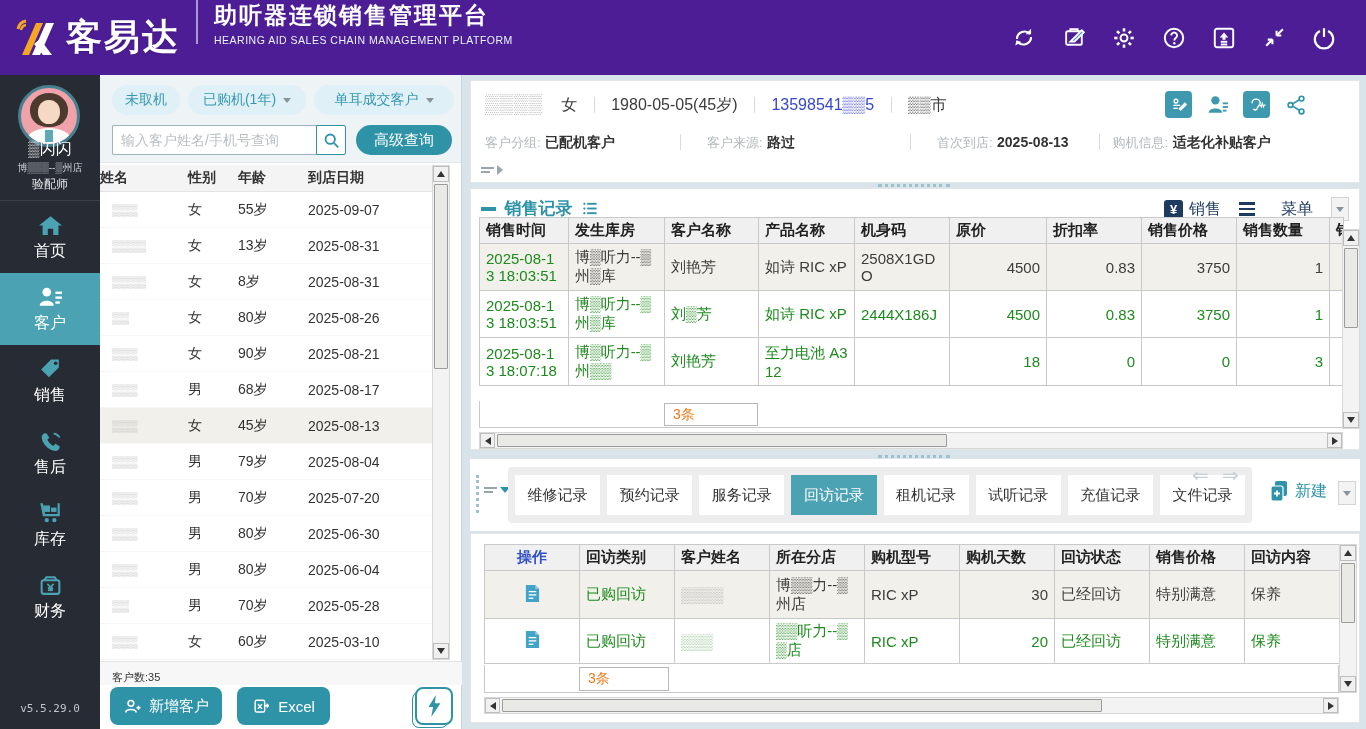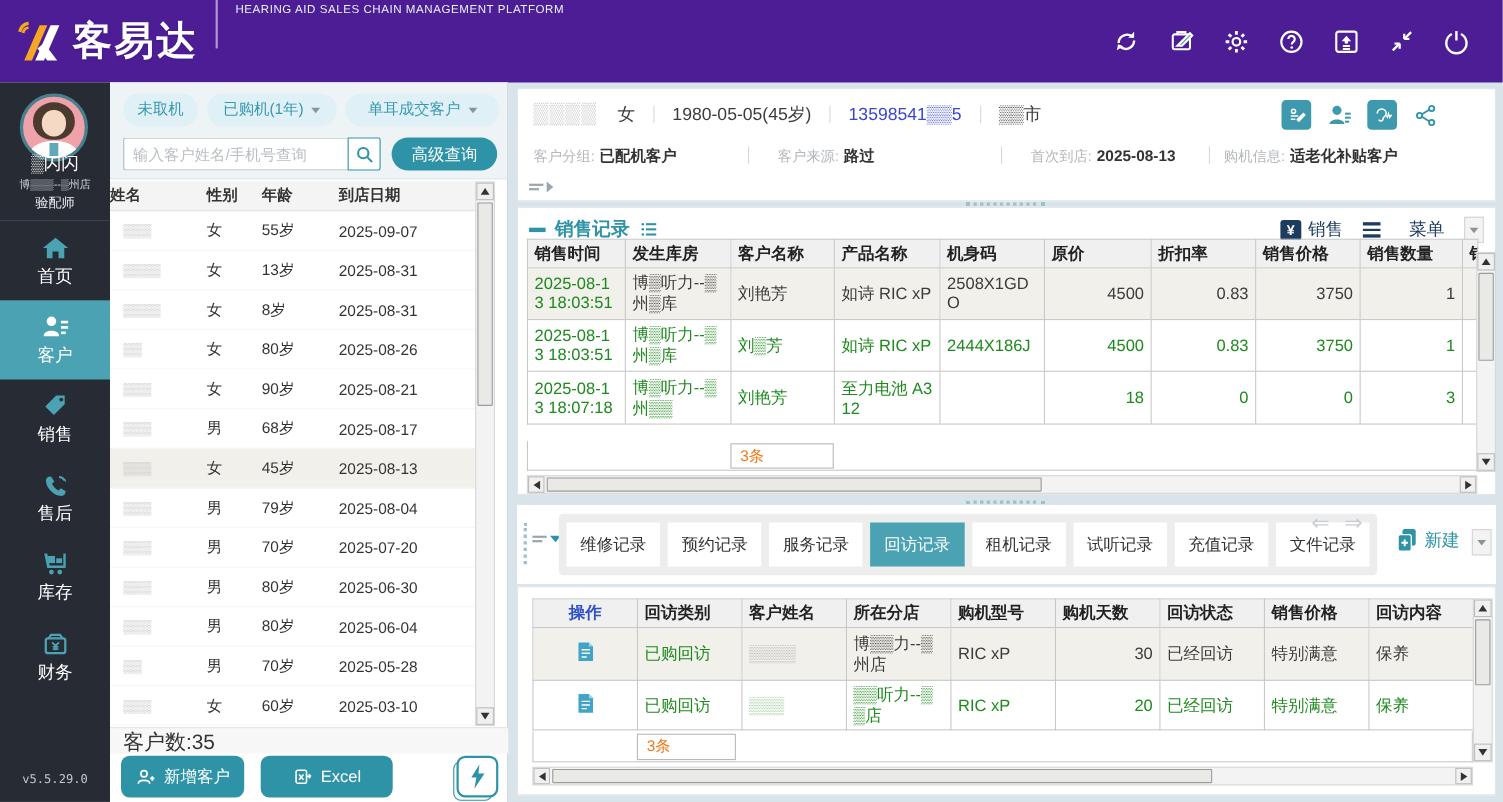--- a/index.html
+++ b/index.html
@@ -38,21 +38,21 @@
   .srch::placeholder{color:#b9bfc3}
   .srch-btn{position:absolute;left:216px;top:50px;width:30px;height:30px;border:1px solid #2f93a8;background:#fff;border-radius:0 2px 2px 0;display:flex;align-items:center;justify-content:center;cursor:pointer}
   .adv-btn{position:absolute;left:256px;top:50px;width:96px;height:30px;border-radius:16px;background:#2f93a8;color:#fff;font-size:15px;display:flex;align-items:center;justify-content:center;cursor:pointer}
   .lhead{position:absolute;left:0;top:90px;width:332px;height:27px;background:#f4f4f4;border-bottom:1px solid #e4e4e4;display:flex;align-items:center;font-size:14px;font-weight:600;color:#333}
   .lrows{position:absolute;left:0;top:117px;width:332px;height:468px;overflow:hidden}
   .lrow{height:36px;display:flex;align-items:center;font-size:14px;color:#333;cursor:pointer;border-bottom:1px solid #f6f6f6}
   .lrow.sel{background:#f1f0ea}
   .c-name{width:88px;padding-left:12px;color:#c2c2c2;font-size:12px;overflow:hidden;white-space:nowrap}
   .c-gen{width:50px}.c-age{width:70px}.c-date{width:120px}
   .lh-name{width:88px;}.lh-gen{width:50px}.lh-age{width:70px}.lh-date{width:120px}
-  .cnt-bar{position:absolute;left:0;top:586px;width:362px;height:24px;background:#f7f7f7;border-top:1px solid #e3e3e3;font-size:19px;color:#333;display:flex;align-items:flex-start;padding-left:12px}
+  .cnt-bar{position:absolute;left:0;top:586px;width:362px;height:24px;background:#f7f7f7;border-top:1px solid #e3e3e3;font-size:11px;color:#333;display:flex;align-items:flex-end;padding-left:12px}
   .btn-teal{position:absolute;top:612px;height:38px;border-radius:8px;background:#2f93a8;color:#fff;font-size:15px;display:flex;align-items:center;justify-content:center;gap:7px;cursor:pointer}
   .flash-btn{position:absolute;left:315px;top:612px;width:38px;height:38px;border:2px solid #2f93a8;border-radius:8px;background:#fff;display:flex;align-items:center;justify-content:center;cursor:pointer;box-shadow:-4px 4px 0 -2px #fff,-4px 4px 0 -1px #2f93a8}
   
   .sb{background:#f3f3f3;border:1px solid #d8d8d8}
   .sb-btn{background:#f0f0f0;border:1px solid #bdbdbd;display:flex;align-items:center;justify-content:center;cursor:pointer}
   .tri-u{width:0;height:0;border-left:4px solid transparent;border-right:4px solid transparent;border-bottom:6px solid #333}
   .tri-d{width:0;height:0;border-left:4px solid transparent;border-right:4px solid transparent;border-top:6px solid #333}
   .tri-l{width:0;height:0;border-top:4px solid transparent;border-bottom:4px solid transparent;border-right:6px solid #333}
   .tri-r{width:0;height:0;border-top:4px solid transparent;border-bottom:4px solid transparent;border-left:6px solid #333}
   .sb-th{position:absolute;background:#e9e9e6;border:1px solid #9b9b9b;border-radius:1px;cursor:pointer}
@@ -107,20 +107,21 @@
       <path d="M10 40 L24 8 h7 L17 40 Z" fill="#f5a623"></path>
       <path d="M20 40 L34 8 h8 L28 40 Z" fill="#ffffff"></path>
       <path d="M28 24 L40 40 h-9 L22 29 Z" fill="#ffffff"></path>
       <path d="M6 14 a10 10 0 0 1 8 -8" stroke="#f5a623" stroke-width="3" fill="none"></path>
       <path d="M9 15 a6 6 0 0 1 5 -5" stroke="#f5a623" stroke-width="2.5" fill="none"></path>
     </svg>
     <span class="logo-text">客易达</span>
   </div>
   <div class="hdr-div"></div>
   <div>
+    <div class="hdr-title">助听器连锁销售管理平台</div>
     <div class="hdr-sub">HEARING AID SALES CHAIN MANAGEMENT PLATFORM</div>
   </div>
   <div class="hdr-icons">
     <span class="hicon">
       <svg width="26" height="26" viewBox="0 0 24 24" fill="none" stroke="#fff" stroke-width="2">
         <path d="M5.5 13 a7 7 0 0 1 12.2 -4.6"></path>
           <path d="M18.5 11 a7 7 0 0 1 -12.2 4.6"></path>
         <path d="M18.5 3.5 v5 h-5" stroke-width="0" fill="#fff"></path>
         <path d="M4 19 l1-5 4.5 1.8Z" fill="#fff" stroke-width="0"></path>
       </svg>
@@ -375,21 +376,21 @@
 
   <div class="btn-teal" style="left:10px;width:112px">
     <svg width="19" height="19" viewBox="0 0 24 24" fill="none" stroke="#fff" stroke-width="2">
       <circle cx="10" cy="8" r="3.6"></circle>
         <path d="M3.5 19.5 c0-5 13-5 13 0"></path>
         <line x1="17" y1="13.5" x2="22" y2="13.5"></line>
         <line x1="19.5" y1="11" x2="19.5" y2="16"></line>
     </svg>
     <span>新增客户</span>
   </div>
-  <div class="btn-teal" style="left:137px;width:120px">
+  <div class="btn-teal" style="left:137px;width:93px">
     <svg width="19" height="19" viewBox="0 0 24 24" fill="none" stroke="#fff" stroke-width="1.8">
       <rect x="4" y="4" width="12" height="15" rx="2"></rect>
         <path d="M7.5 9 l5 6 M12.5 9 l-5 6"></path>
         <path d="M16 11 h5 M21 11 l-2.5-2.3 M21 11 l-2.5 2.3"></path>
     </svg>
     <span>Excel</span>
   </div>
   <div class="flash-btn">
     <svg width="20" height="24" viewBox="0 0 20 26">
         <polygon points="12,1 4,14 9,14 7,25 17,10 11,10" fill="#2f93a8"></polygon>

